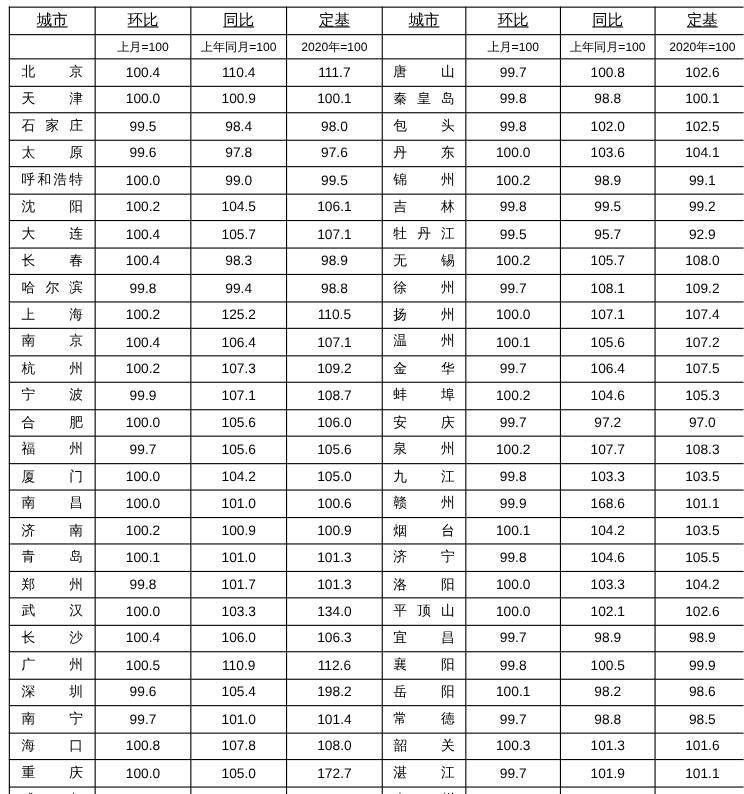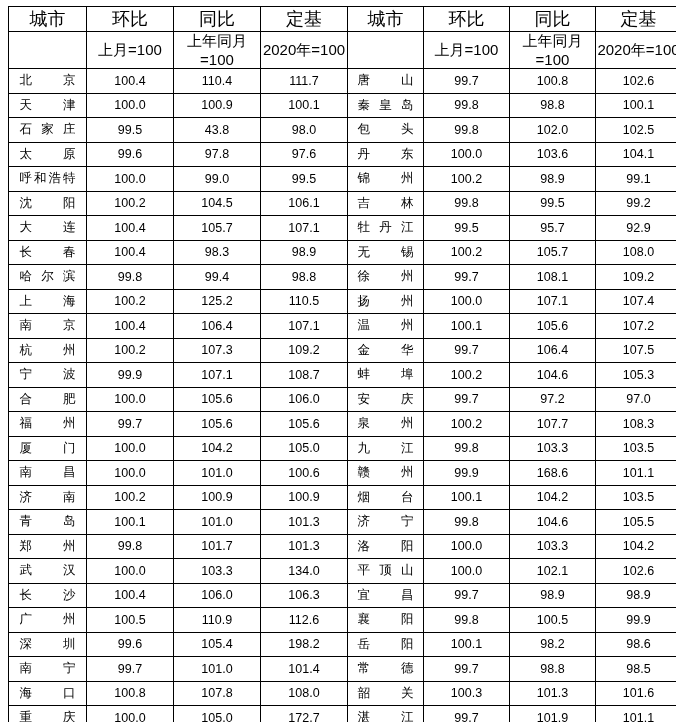--- a/index.html
+++ b/index.html
@@ -31,22 +31,22 @@
     vertical-align: middle;
     padding: 0;
     font-weight: normal;
   }
   
   col.c-city { width: 78px; }
   col.c-data { width: 87px; }
   col.c-city2 { width: 76px; }
   col.c-data2 { width: 86px; }
 
-  tr.head-row1 td { height: 24px; font-size: 18px; }
-  tr.head-row2 td { height: 21px; font-size: 15px; }
+  tr.head-row1 td { height: 24px; font-size: 14px; text-decoration: underline; }
+  tr.head-row2 td { height: 21px; font-size: 11px; }
 
   tr.data-row td { height: 23.5px; font-size: 12.5px; }
 
   td.city {
     font-size: 13px;
     letter-spacing: 0px;
   }
   td.city span.name {
     display: inline-block;
     text-align: justify;
@@ -114,21 +114,21 @@
           <td class="num">100.9</td>
           <td class="num">100.1</td>
           <td class="city"><span class="name">秦皇岛</span></td>
           <td class="num">99.8</td>
           <td class="num">98.8</td>
           <td class="num">100.1</td>
         </tr>
         <tr class="data-row">
           <td class="city"><span class="name">石家庄</span></td>
           <td class="num">99.5</td>
-          <td class="num">43.8</td>
+          <td class="num">98.4</td>
           <td class="num">98.0</td>
           <td class="city"><span class="name">包　头</span></td>
           <td class="num">99.8</td>
           <td class="num">102.0</td>
           <td class="num">102.5</td>
         </tr>
         <tr class="data-row">
           <td class="city"><span class="name">太　原</span></td>
           <td class="num">99.6</td>
           <td class="num">97.8</td>

